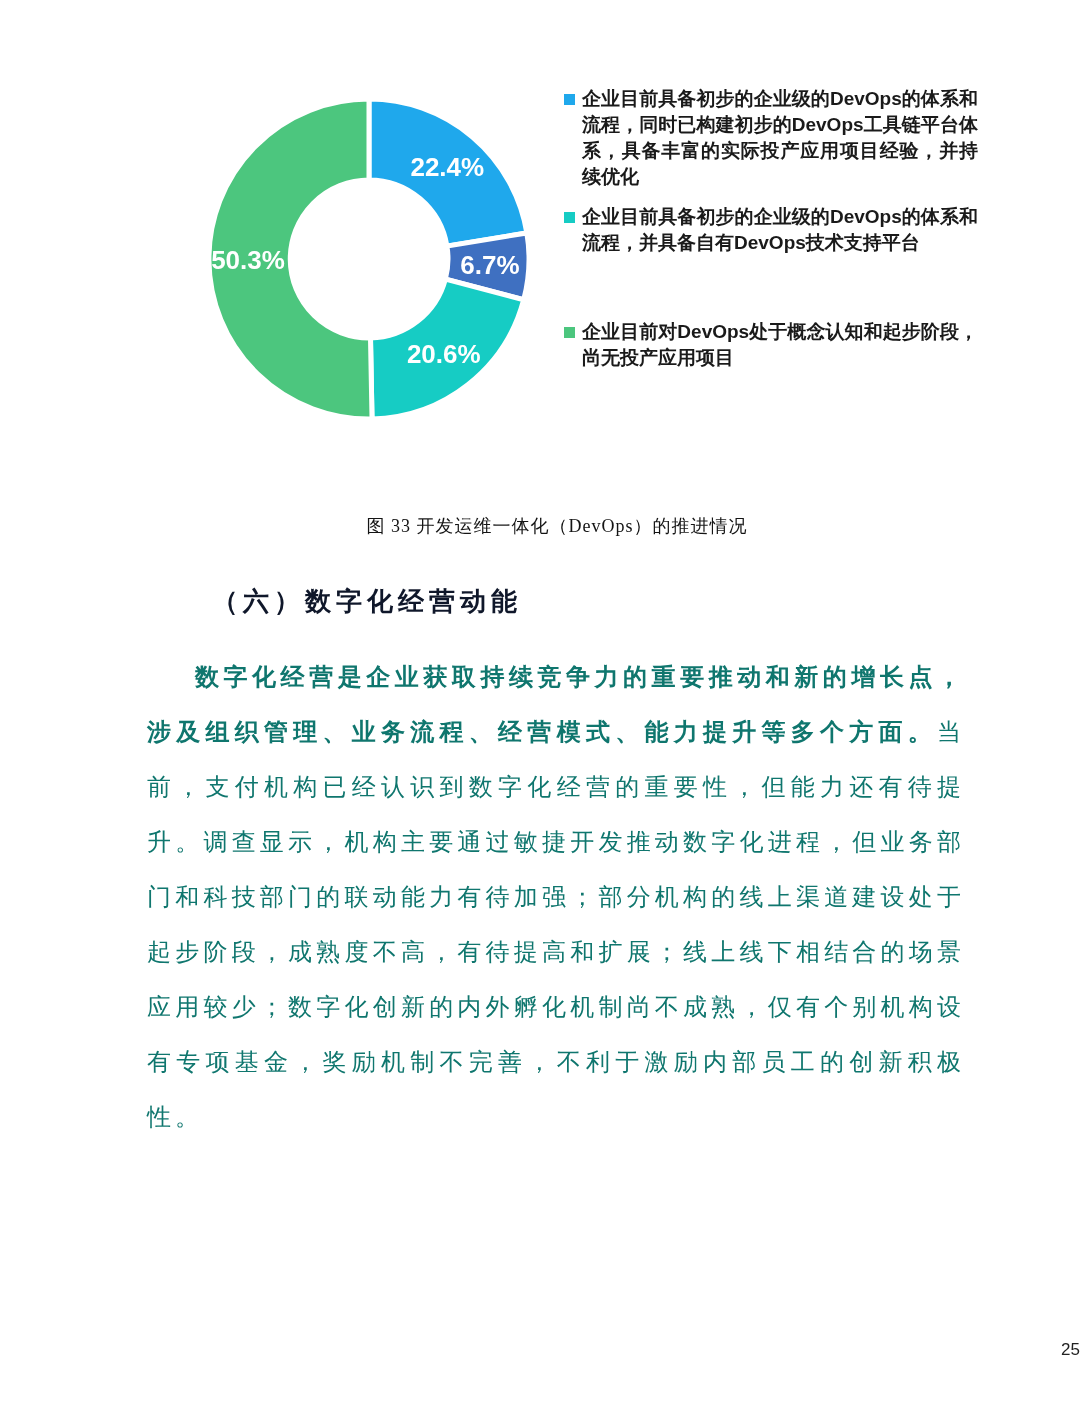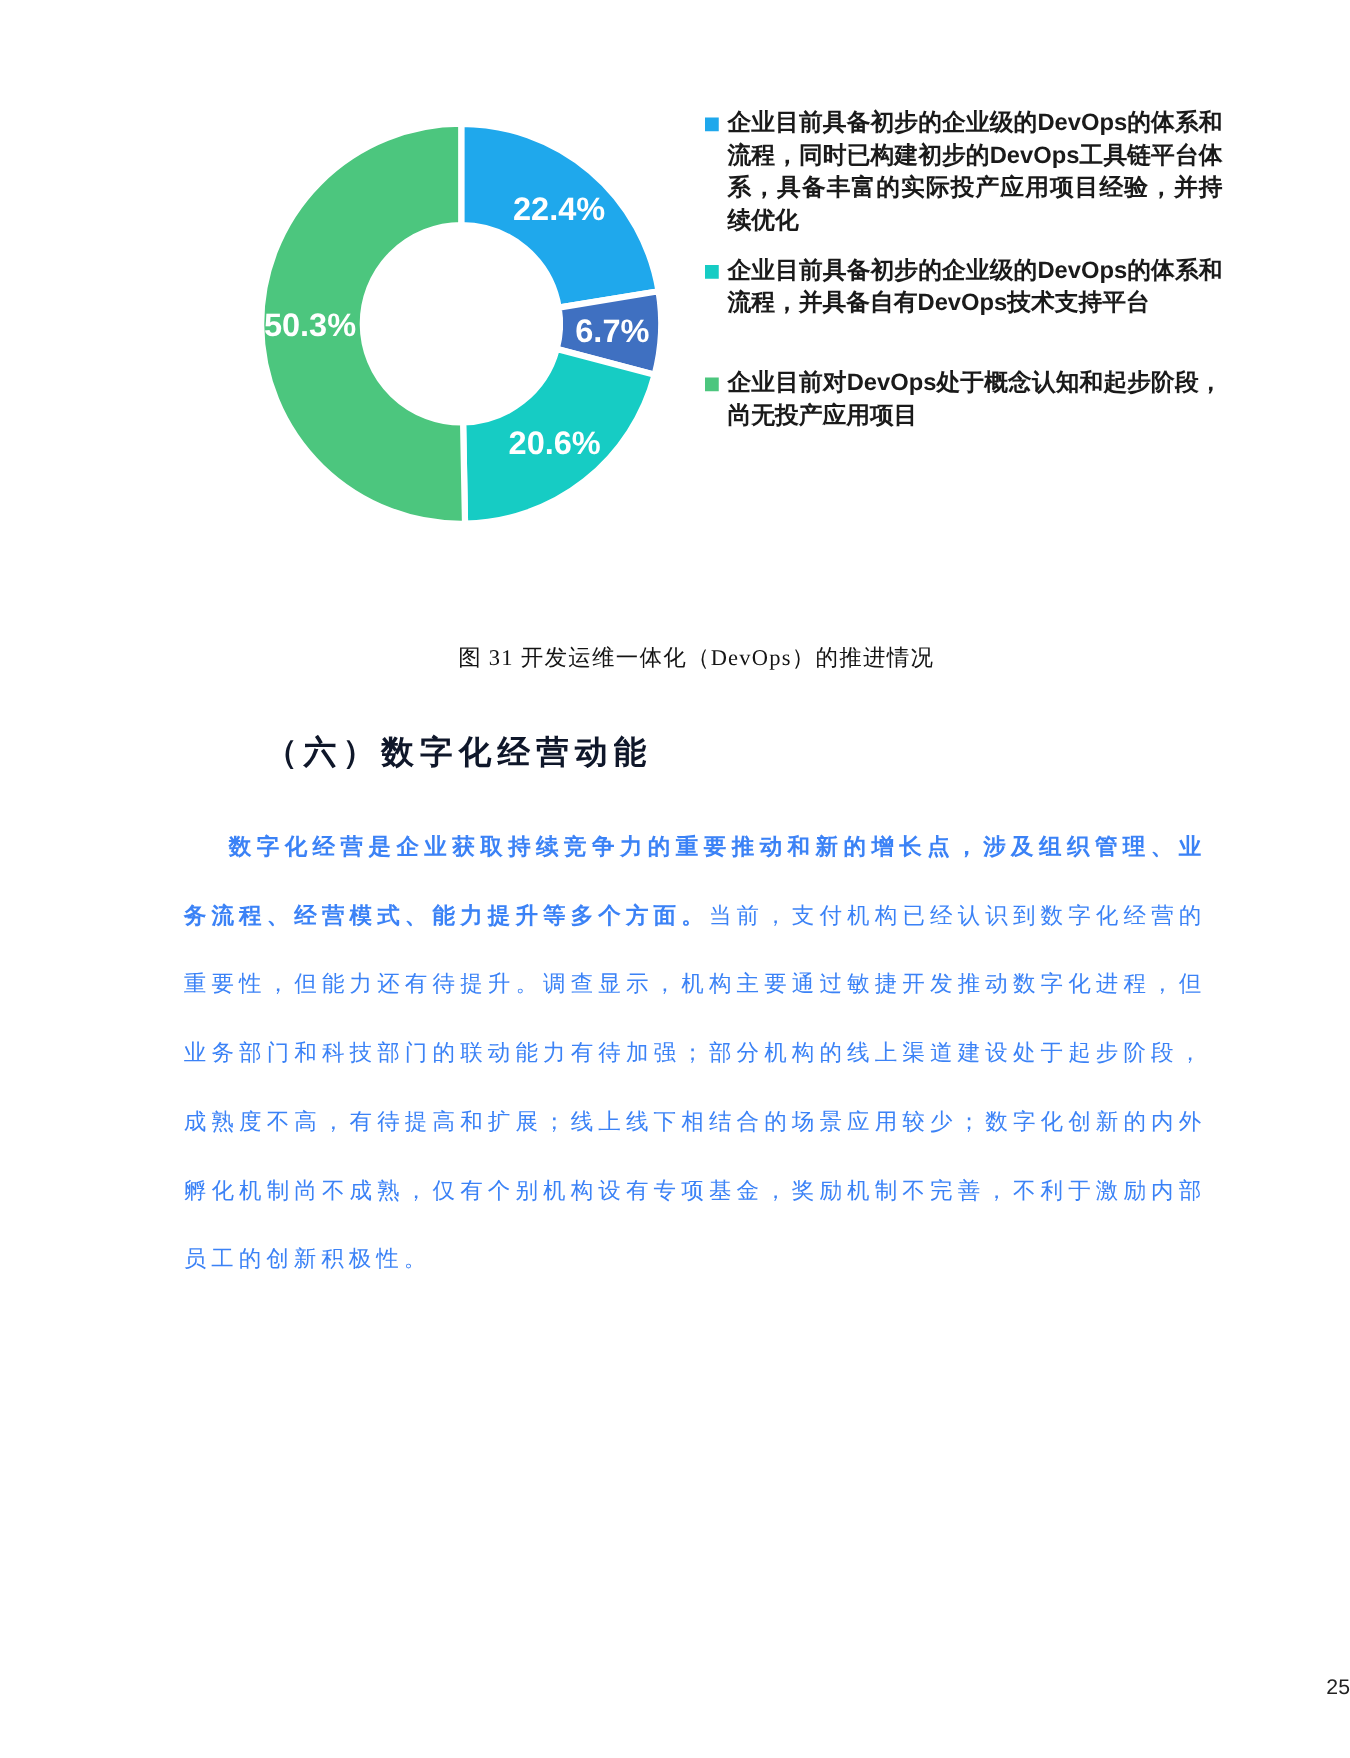--- a/index.html
+++ b/index.html
@@ -25,21 +25,21 @@
   .legend-item {
     display:flex;
     align-items:flex-start;
     margin-bottom:14px;
     font-size:19px;
     font-weight:700;
     line-height:26px;
     color:#1a1a1a;
     text-align:justify;
   }
-  .legend-item.gap-before { margin-top:38px; }
+  .legend-item.gap-before { margin-top:63px; }
   .bullet { flex:none; width:11px; height:11px; margin:8px 7px 0 0; background:#888; }
   
   .caption {
     position:absolute; left:148px; top:514px; width:818px;
     text-align:center;
     font-family:"Liberation Serif", serif;
     font-size:18px; color:#141414;
     letter-spacing:1px;
   }
   
@@ -47,21 +47,21 @@
     position:absolute; left:148px; top:584px; width:818px;
     font-family:"Liberation Serif", serif;
     font-size:26px; font-weight:700; color:#0f172a;
     letter-spacing:5px;
     text-indent:64px;
   }
   
   .body-text {
     position:absolute; left:147px; top:650px; width:818px;
     font-family:"Liberation Serif", serif;
-    font-size:18px; color:#3b82f6;
+    font-size:24px; color:#0f766e;
     line-height:55px;
     letter-spacing:4px;
     text-align:justify;
     text-indent:2em;
   }
   .body-text .lead-bold { font-weight:700; }
   
   .page-number {
     position:absolute; left:0; top:1340px; width:1080px;
     text-align:right;
@@ -97,21 +97,21 @@
         <span class="bullet" style="background: rgb(22, 204, 196);"></span>
         <span>企业目前具备初步的企业级的DevOps的体系和流程，并具备自有DevOps技术支持平台</span>
       </div>
       <div class="legend-item gap-before">
         <span class="bullet" style="background: rgb(76, 198, 126);"></span>
         <span>企业目前对DevOps处于概念认知和起步阶段，尚无投产应用项目</span>
       </div>
     </div>
   </div>
 
-  <div class="caption">图 31 开发运维一体化（DevOps）的推进情况</div>
+  <div class="caption">图 33 开发运维一体化（DevOps）的推进情况</div>
 
   <div class="heading">（六）数字化经营动能</div>
 
   <div class="body-text"><span class="lead-bold">数字化经营是企业获取持续竞争力的重要推动和新的增长点，涉及组织管理、业务流程、经营模式、能力提升等多个方面。</span><span>当前，支付机构已经认识到数字化经营的重要性，但能力还有待提升。调查显示，机构主要通过敏捷开发推动数字化进程，但业务部门和科技部门的联动能力有待加强；部分机构的线上渠道建设处于起步阶段，成熟度不高，有待提高和扩展；线上线下相结合的场景应用较少；数字化创新的内外孵化机制尚不成熟，仅有个别机构设有专项基金，奖励机制不完善，不利于激励内部员工的创新积极性。</span></div>
 
   <div class="page-number">25</div>
 
 </div>
 
 </body></html>

